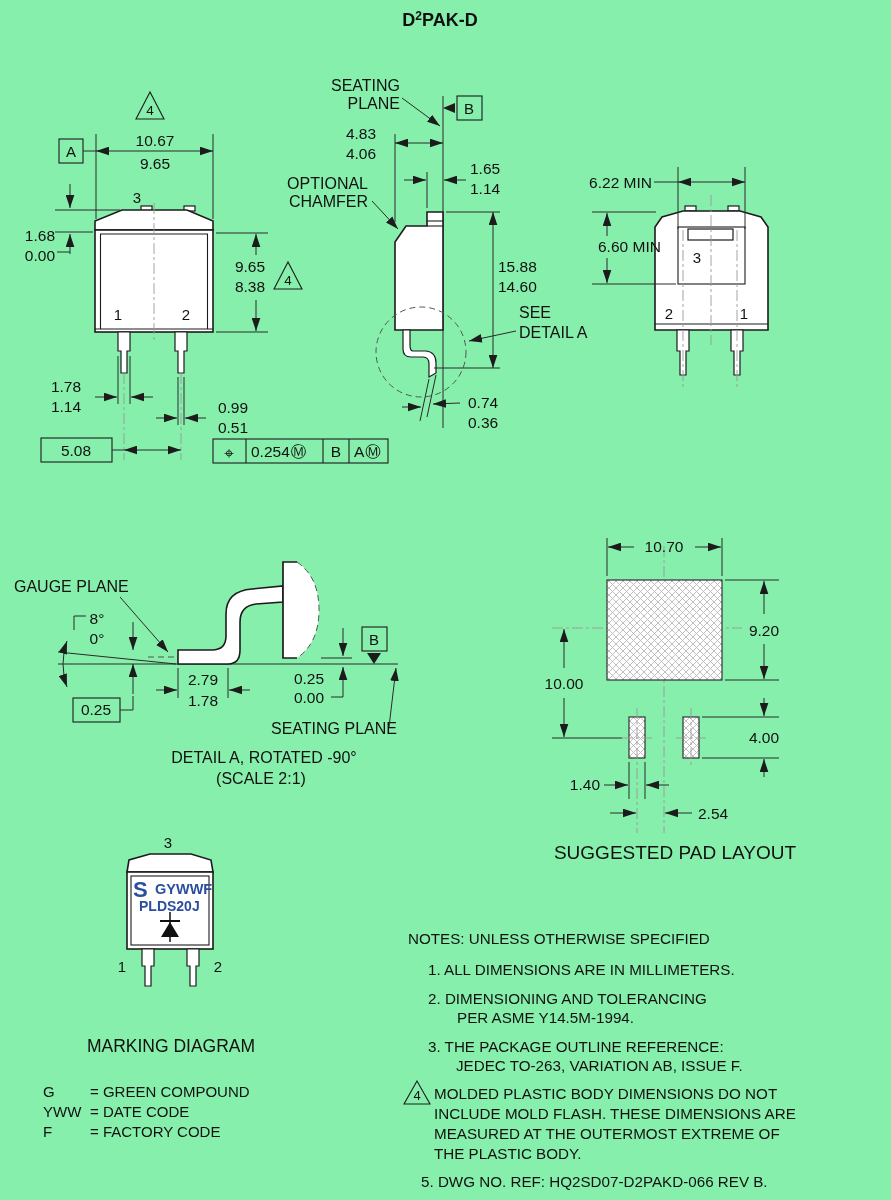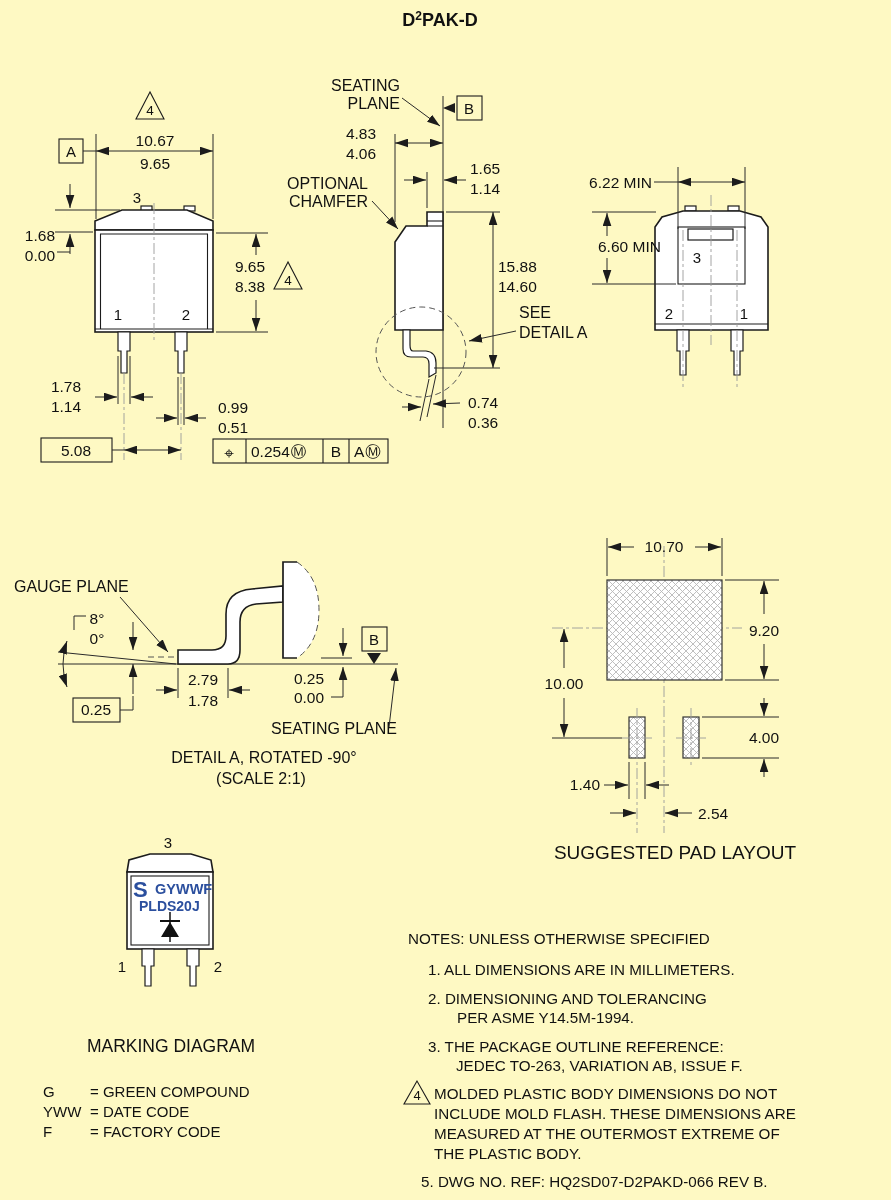--- a/index.html
+++ b/index.html
@@ -1,16 +1,16 @@
 <!DOCTYPE html>
 <html><head>
 <meta charset="utf-8">
 <style>
   html,body{margin:0;padding:0;background:#fff;}
-  #page{position:relative;width:891px;height:1200px;background:#fef9c3;}
+  #page{position:relative;width:891px;height:1200px;background:#86efac;}
   svg text{font-family:"Liberation Sans","DejaVu Sans",sans-serif;fill:#111;}
   .dim{font-size:15.5px;}
   .lbl{font-size:15px;}
   .cap{font-size:16px;}
   .big{font-size:19px;}
   .cap2{font-size:17.5px;}
   .ttl{font-size:18px;font-weight:bold;}
   .nt{font-size:15.2px;}
   .blue{fill:#2b4f9e;font-weight:bold;}
   .logo{font-size:22px;font-weight:bold;fill:#2b4f9e;}

